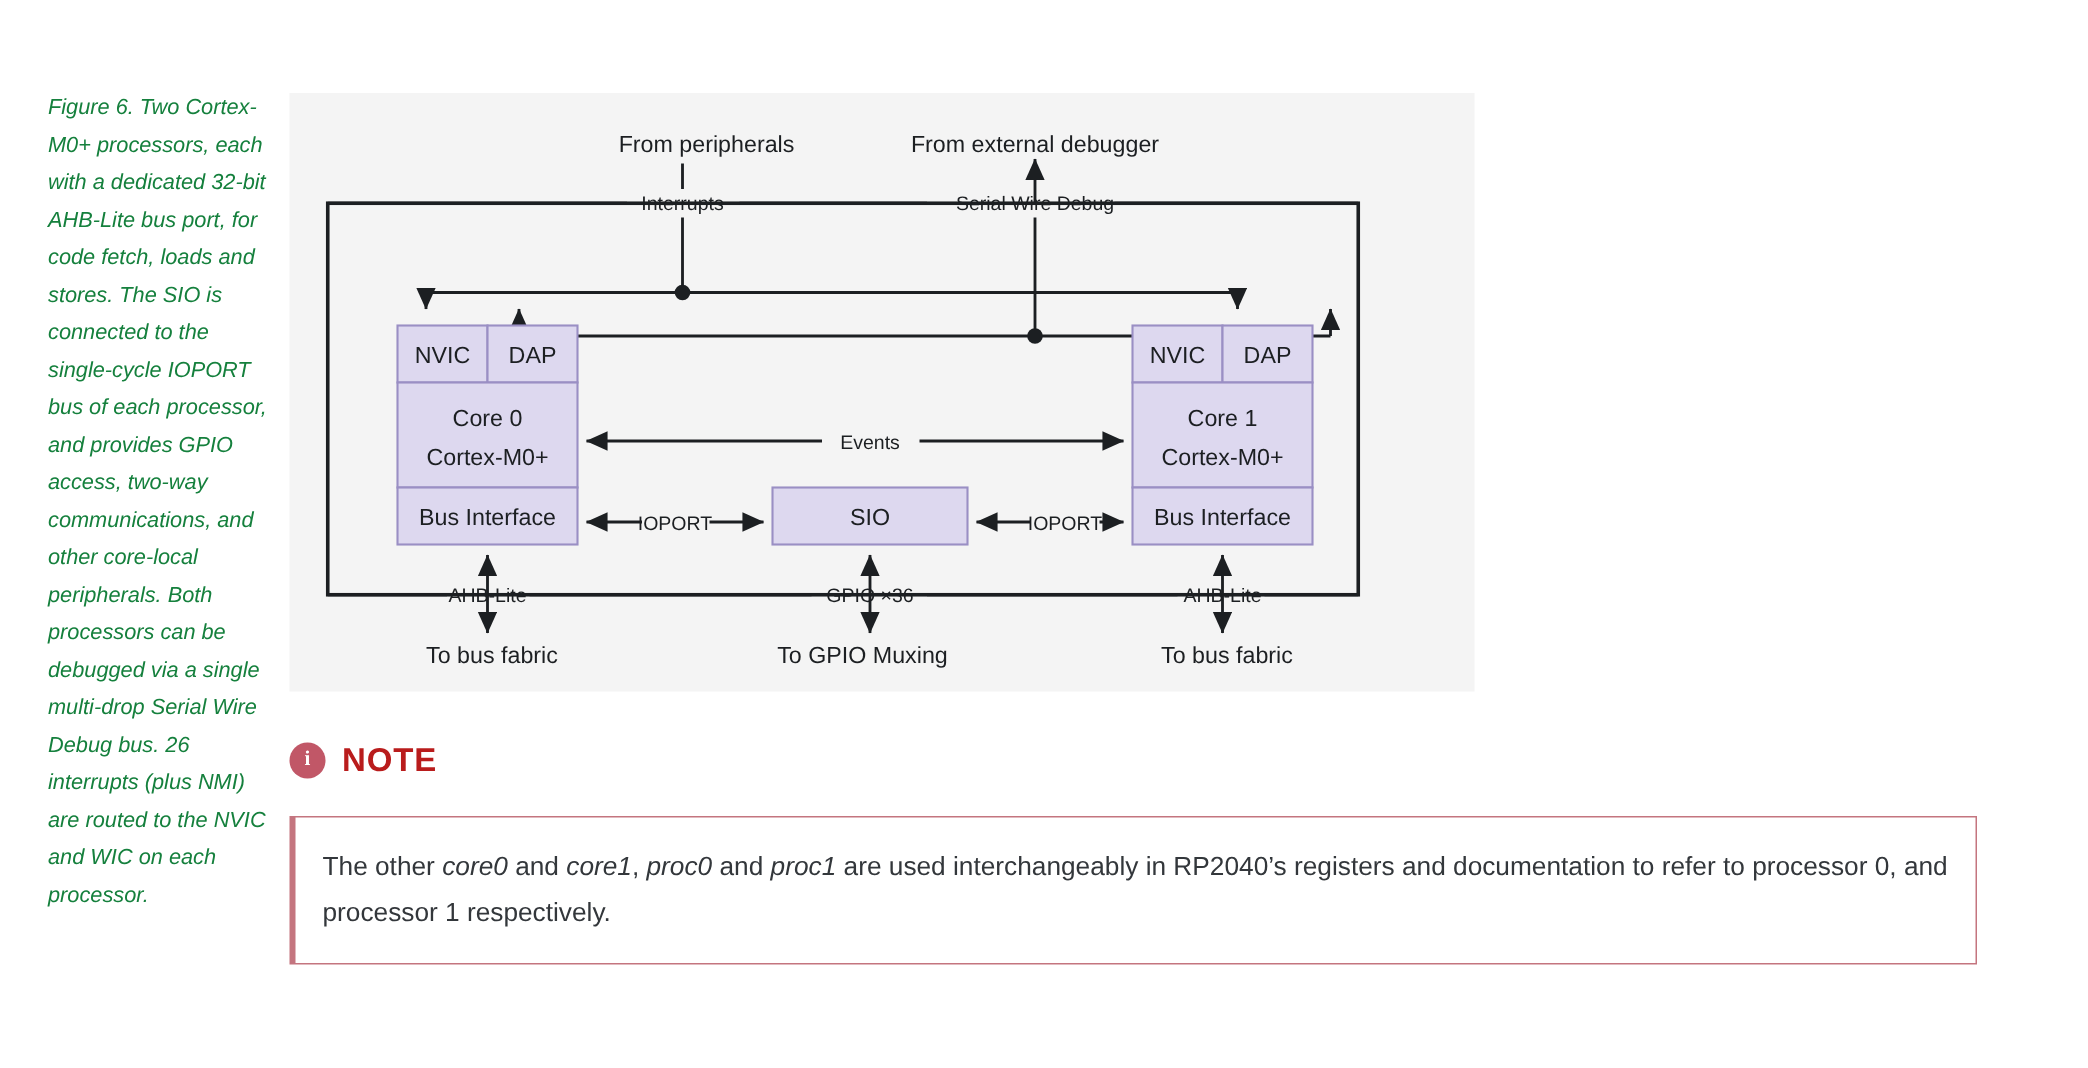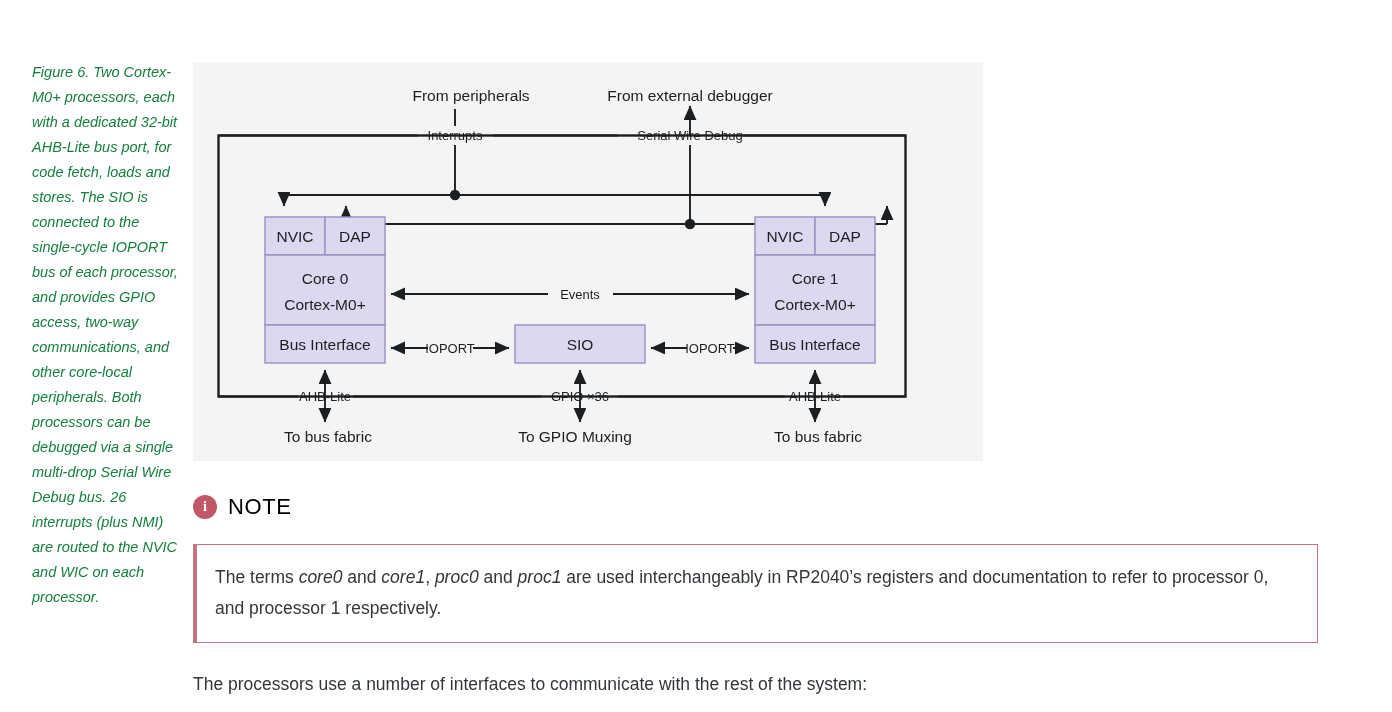--- a/index.html
+++ b/index.html
@@ -41,23 +41,23 @@
   }
   .note-icon{
     width:24px;height:24px;border-radius:50%;
     background:#c15767;
     display:flex;align-items:center;justify-content:center;
     color:#fff;font-weight:bold;font-size:14px;
     font-family:"Liberation Serif", serif;
     line-height:1;
   }
   .note-title{
-    color:#000000;
+    color:#b91c1c;
     font-size:22px;
-    font-weight:normal;
+    font-weight:bold;
     letter-spacing:.6px;
   }
   .note-box{
     position:absolute;
     left:193px; top:544px;
     width:1125px;
     box-sizing:border-box;
     border:1px solid #c4757f;
     border-left:4px solid #c4757f;
     padding:17px 18px 18px 18px;
@@ -198,19 +198,18 @@
     </svg>
   </div>
 
   <div class="note-head">
     <span class="note-icon">i</span>
     <span class="note-title">NOTE</span>
   </div>
 
   <div class="note-box">
     <div class="note-text">
-      <span>The terms </span><i>core0</i><span> and </span><i>core1</i><span>, </span><i>proc0</i><span> and </span><i>proc1</i><span> are used interchangeably in RP2040’s registers and documentation to refer to processor 0, and processor 1 respectively.</span>
+      <span>The other </span><i>core0</i><span> and </span><i>core1</i><span>, </span><i>proc0</i><span> and </span><i>proc1</i><span> are used interchangeably in RP2040’s registers and documentation to refer to processor 0, and processor 1 respectively.</span>
     </div>
   </div>
 
-  <div class="trailing">The processors use a number of interfaces to communicate with the rest of the system:</div>
 
 </div>
 
 </body></html>

